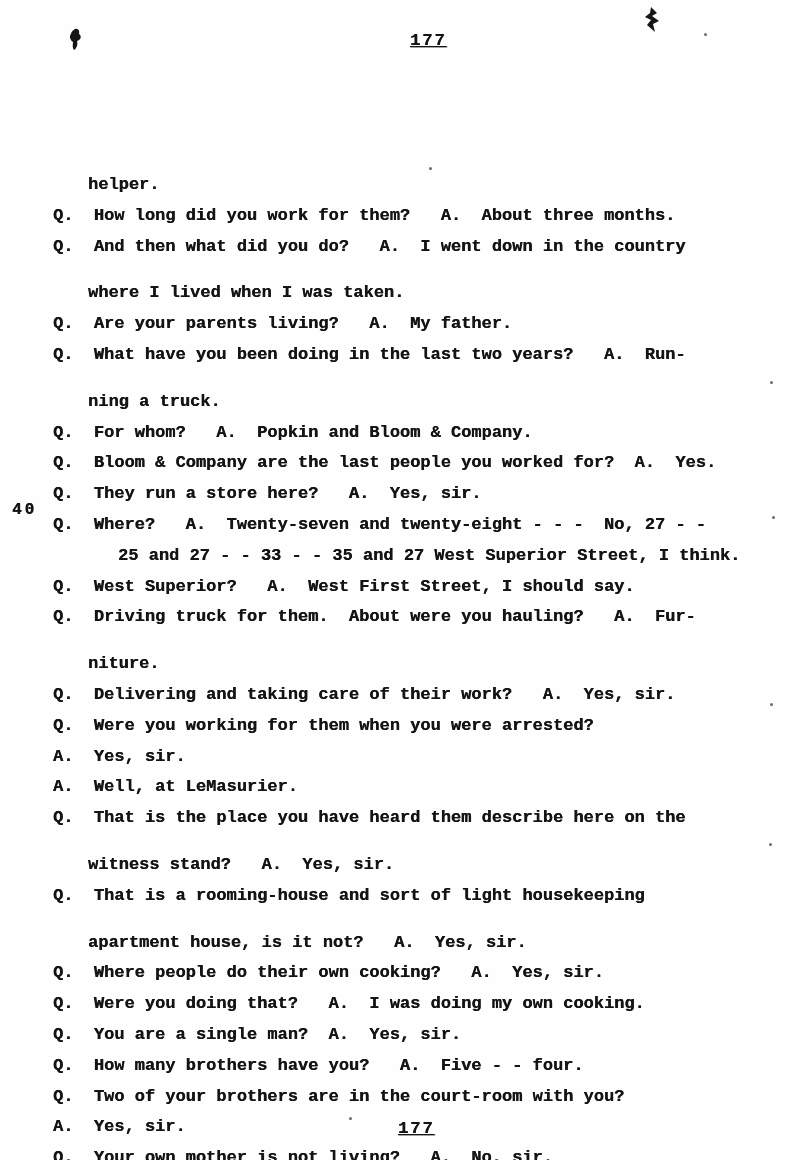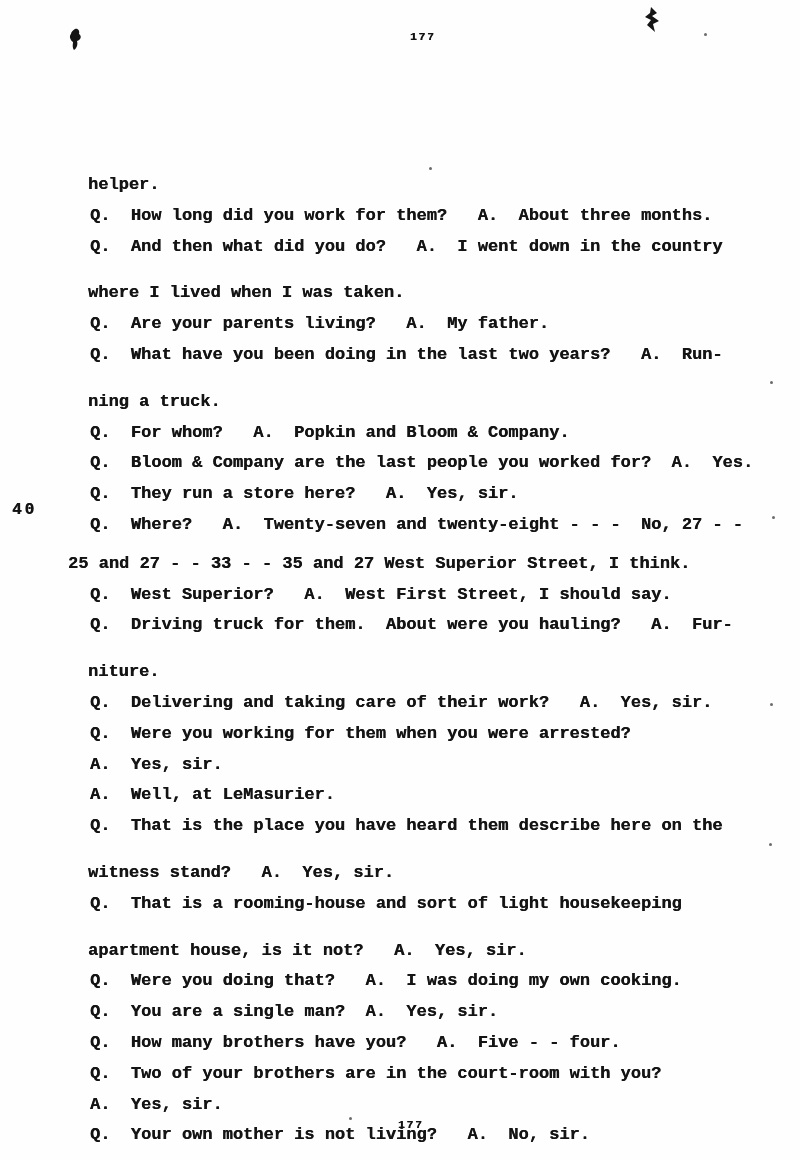--- a/index.html
+++ b/index.html
@@ -12,24 +12,25 @@
     width: 800px;
     height: 1160px;
     background: #fefefe;
     overflow: hidden;
     color: #141414;
     font-family: "Liberation Mono", "DejaVu Sans Mono", monospace;
     font-weight: bold;
   }
   .page-num {
     position: absolute;
-    font-size: 11px;
+    font-size: 17px;
     letter-spacing: 2px;
     white-space: pre;
     text-shadow: 0.4px 0.4px 0 #1c1c1c;
+    text-decoration: underline;
   }
   .page-num.top    { left: 410px; top: 31px; }
   .page-num.bottom { left: 398px; top: 1119px; }
   .margin-num {
     position: absolute;
     left: 12px;
     top: 469px;
     font-size: 16px;
     letter-spacing: 3px;
     text-shadow: 0.4px 0.4px 0 #1c1c1c;
@@ -41,22 +42,22 @@
     top: 154px;
     right: 0;
   }
   .line {
     white-space: pre;
     line-height: 30.8px;
     font-size: 17px;
     text-shadow: 0.35px 0.35px 0 #222;
   }
   .line.flush { padding-left: 88px; margin-top: 16px; }
-  .line.qa    { padding-left: 90px; }
-  .line.cont  { padding-left: 68px; margin-top: 8px; }
+  .line.qa    { padding-left: 53px; }
+  .line.cont  { padding-left: 118px; }
   .ink-mark {
     position: absolute;
   }
   .ink-mark.left-mark  { left: 68px;  top: 27px; }
   .ink-mark.right-mark { left: 643px; top: 6px; }
   .speck {
     position: absolute;
     width: 3px;
     height: 3px;
     border-radius: 50%;
@@ -98,20 +99,21 @@
       <div class="line qa">Q.  Driving truck for them.  About were you hauling?   A.  Fur-</div>
       <div class="line flush">niture.</div>
       <div class="line qa">Q.  Delivering and taking care of their work?   A.  Yes, sir.</div>
       <div class="line qa">Q.  Were you working for them when you were arrested?</div>
       <div class="line qa">A.  Yes, sir.</div>
       <div class="line qa">A.  Well, at LeMasurier.</div>
       <div class="line qa">Q.  That is the place you have heard them describe here on the</div>
       <div class="line flush">witness stand?   A.  Yes, sir.</div>
       <div class="line qa">Q.  That is a rooming-house and sort of light housekeeping</div>
       <div class="line flush">apartment house, is it not?   A.  Yes, sir.</div>
+      <div class="line qa">Q.  Where people do their own cooking?   A.  Yes, sir.</div>
       <div class="line qa">Q.  Were you doing that?   A.  I was doing my own cooking.</div>
       <div class="line qa">Q.  You are a single man?  A.  Yes, sir.</div>
       <div class="line qa">Q.  How many brothers have you?   A.  Five - - four.</div>
       <div class="line qa">Q.  Two of your brothers are in the court-room with you?</div>
       <div class="line qa">A.  Yes, sir.</div>
       <div class="line qa">Q.  Your own mother is not living?   A.  No, sir.</div>
     </div>
 
   <div class="page-num bottom">177</div>
 

